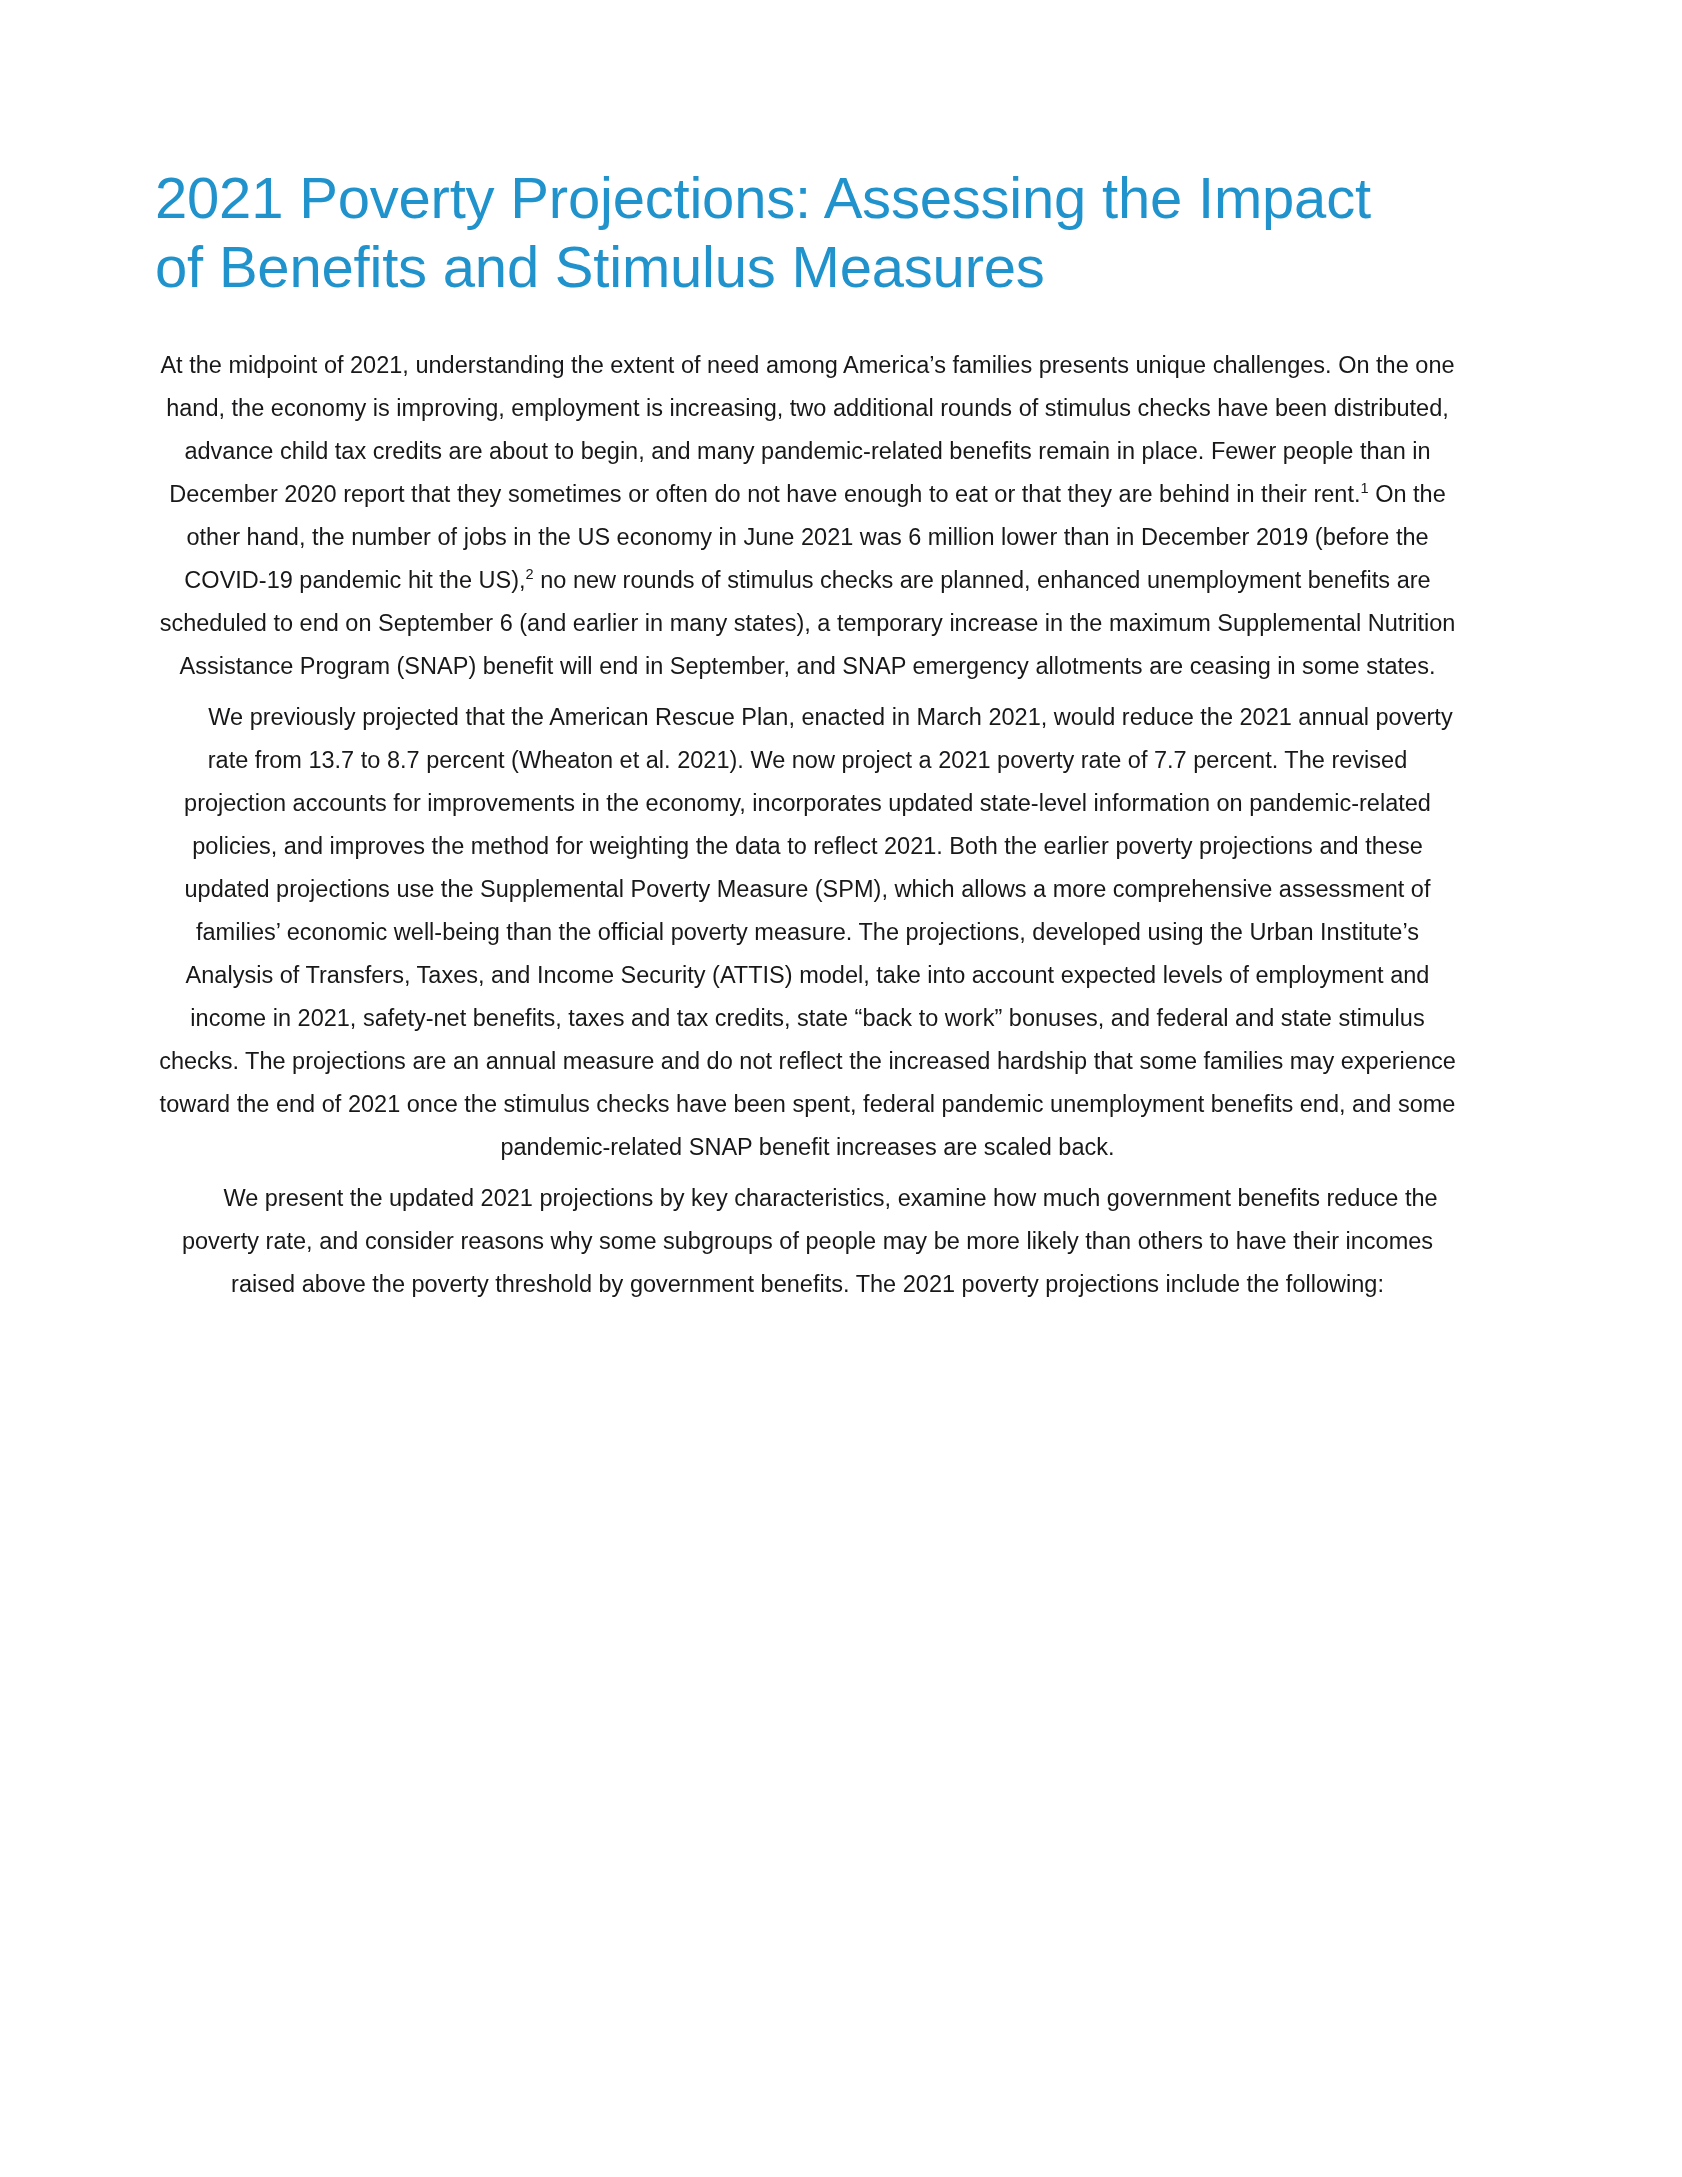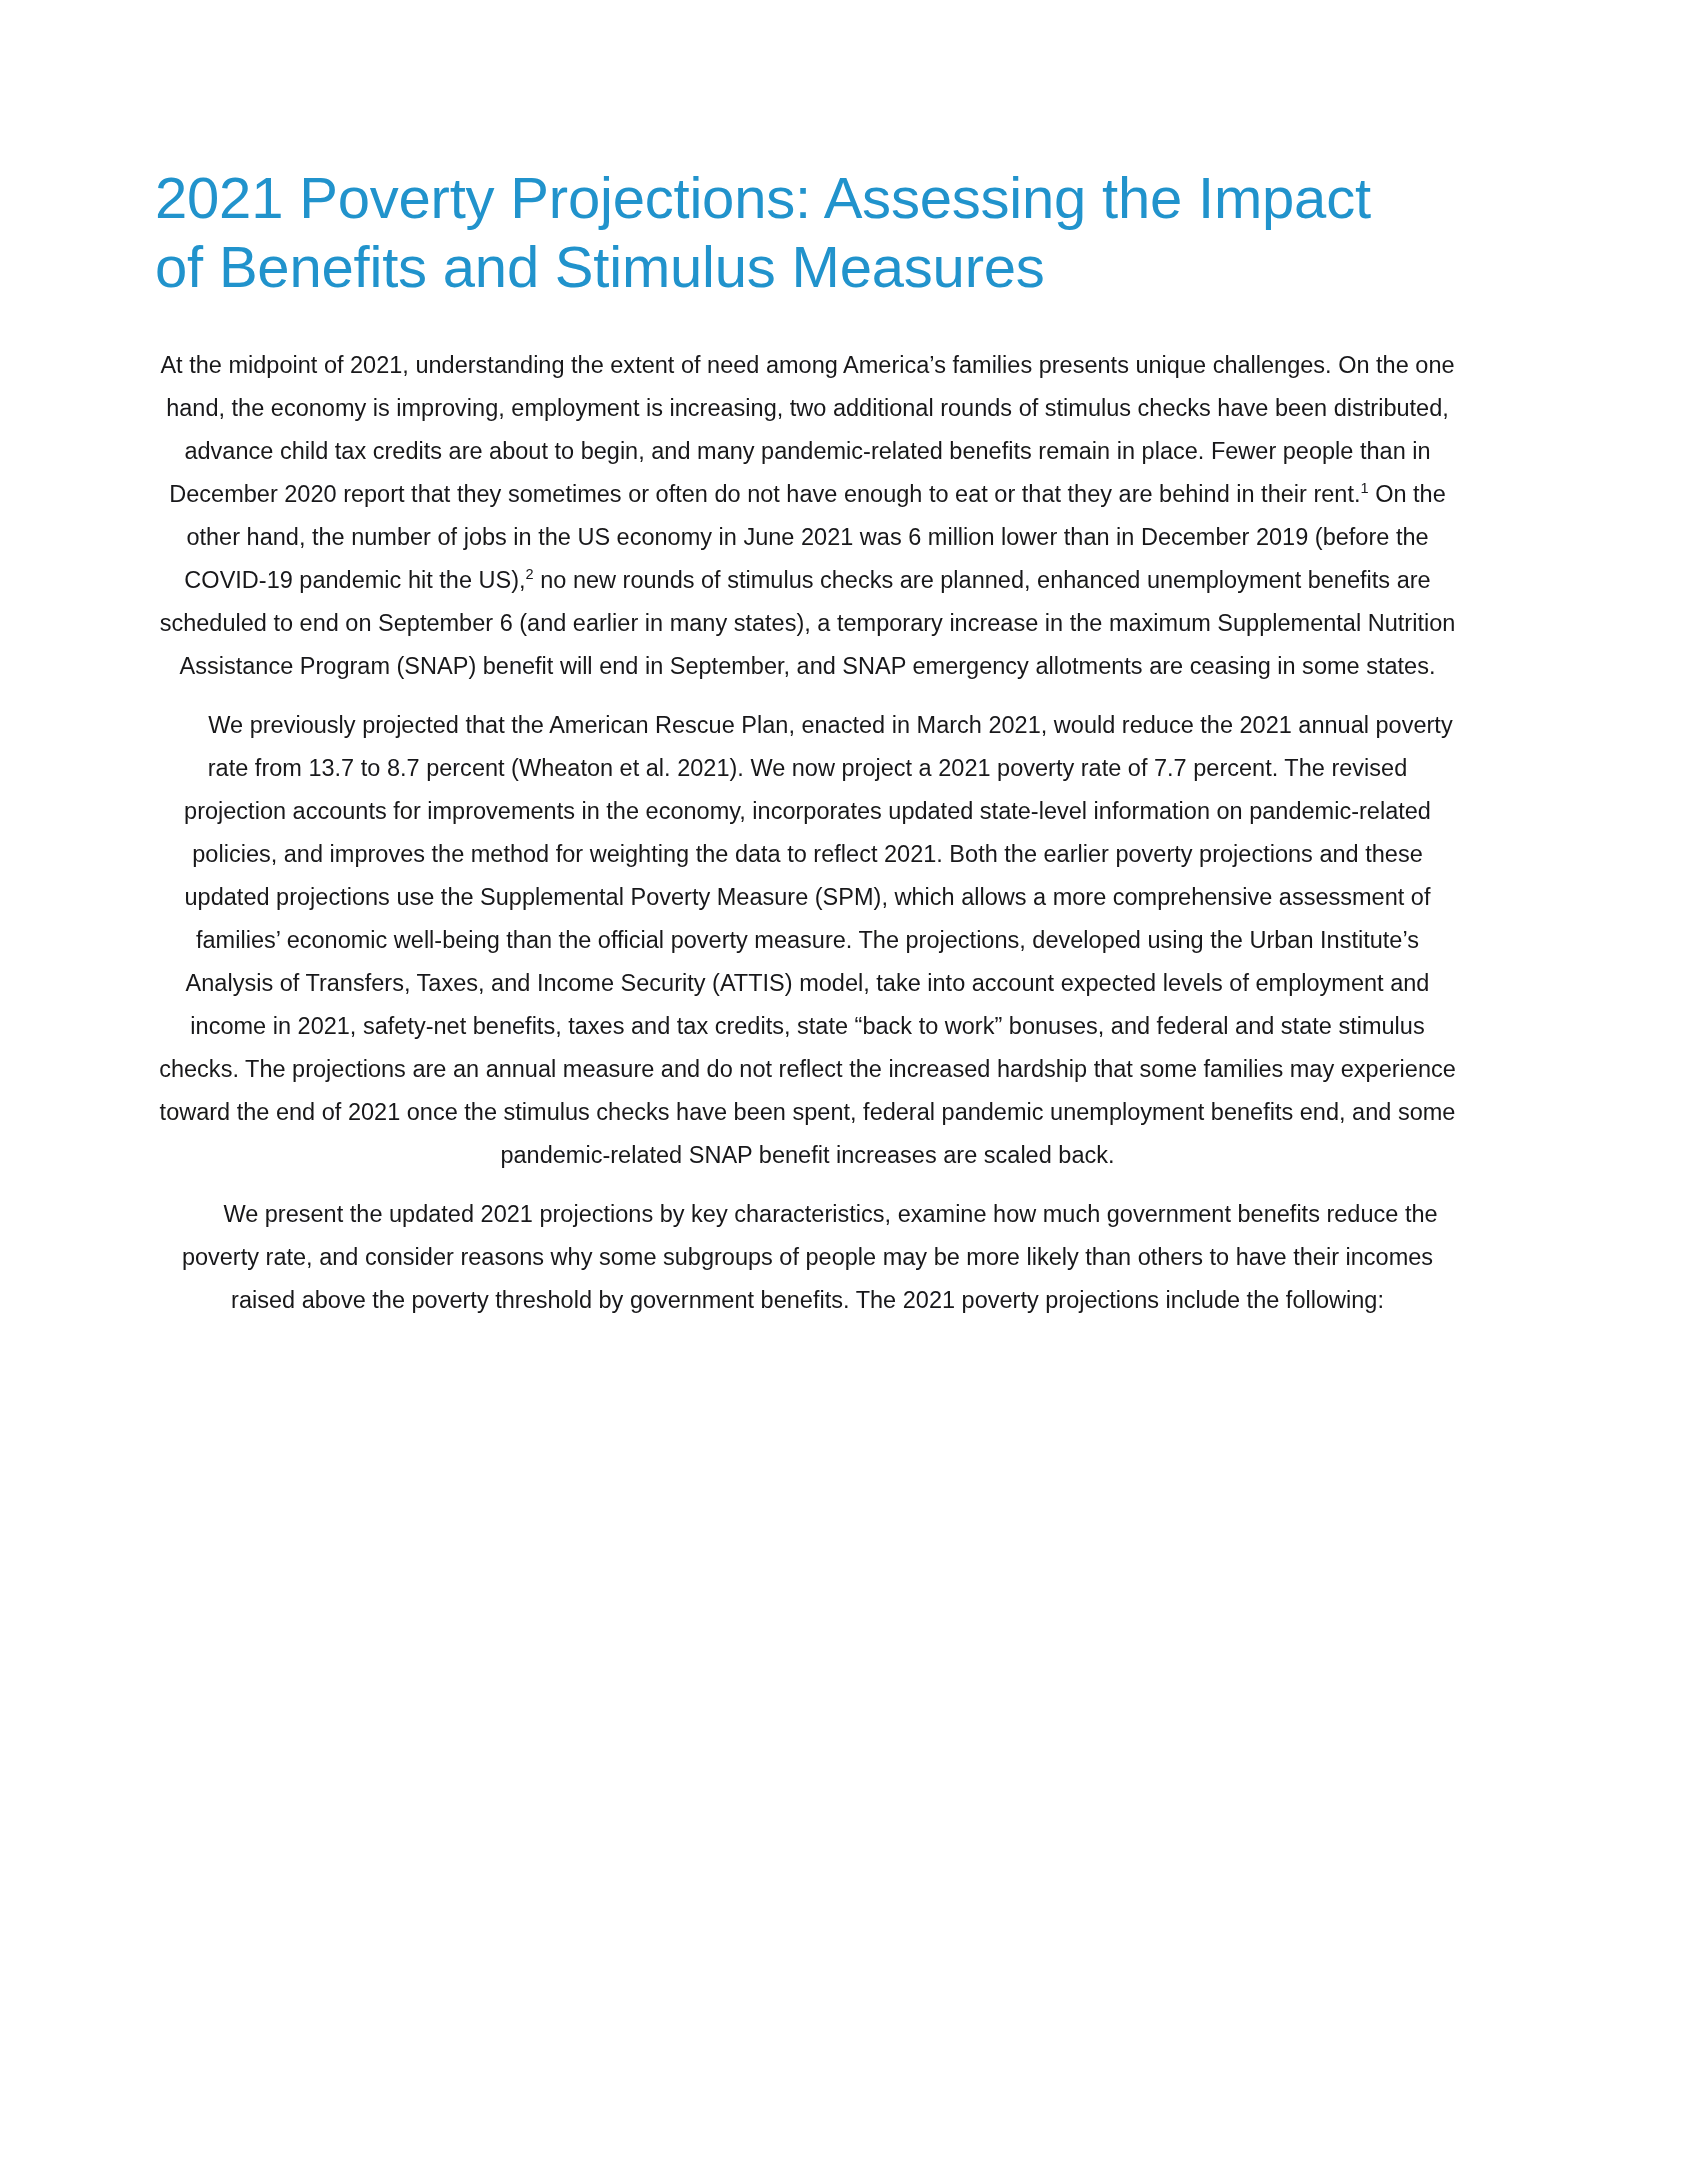--- a/index.html
+++ b/index.html
@@ -53,21 +53,21 @@
     color: #18181a;
     font-family: "Liberation Sans", sans-serif;
     font-size: 23.5px;
     font-weight: 400;
     line-height: 43px;
     text-align: center;
     letter-spacing: 0.01px;
   }
 
   p.para + p.para {
-    margin-top: 16px;
+    margin-top: 8px;
   }
 
   p.indent {
     text-indent: 46px;
   }
 
   sup.fn {
     font-size: 0.62em;
     line-height: 0;
     vertical-align: super;

